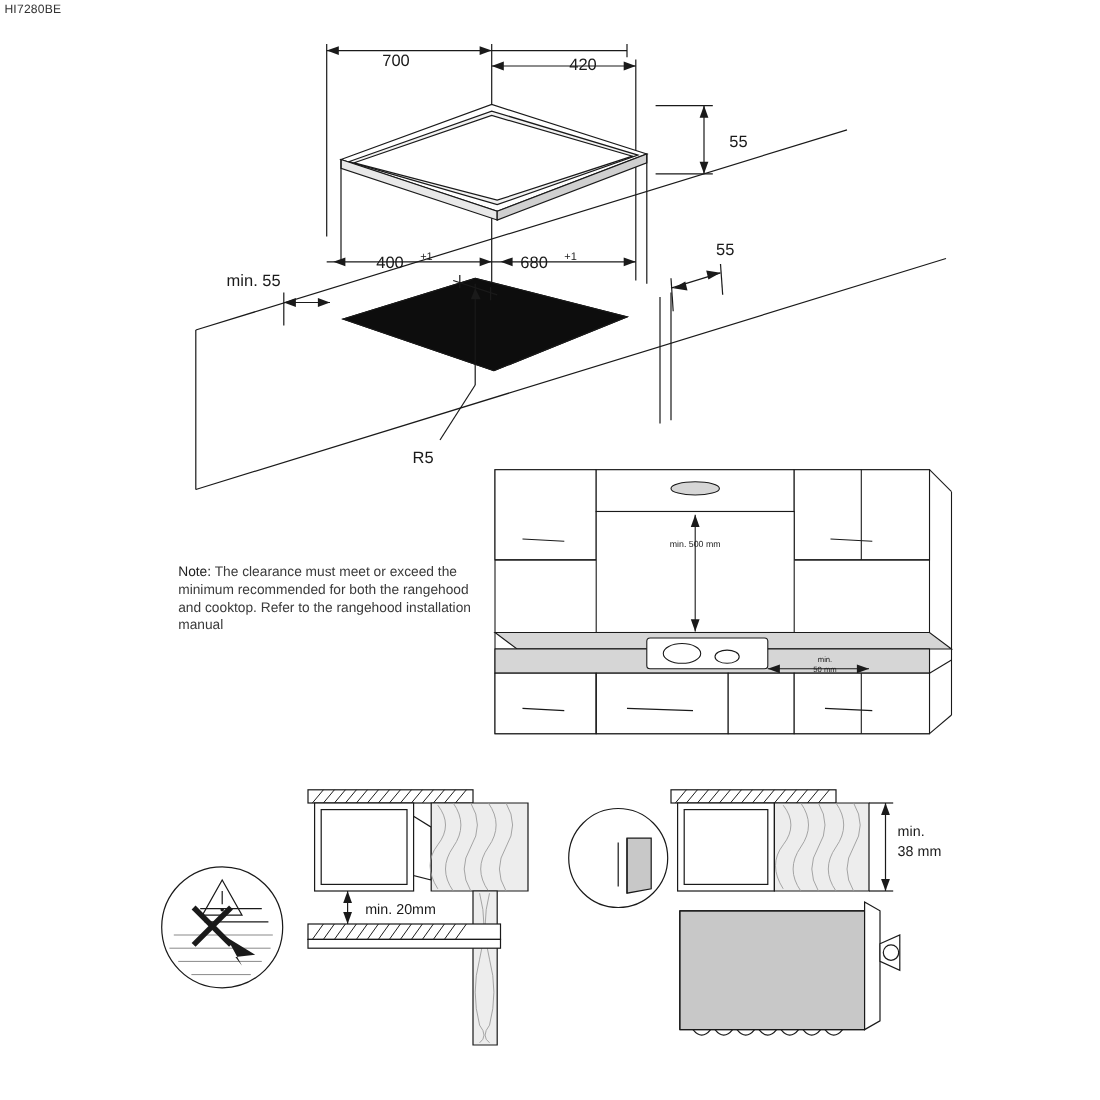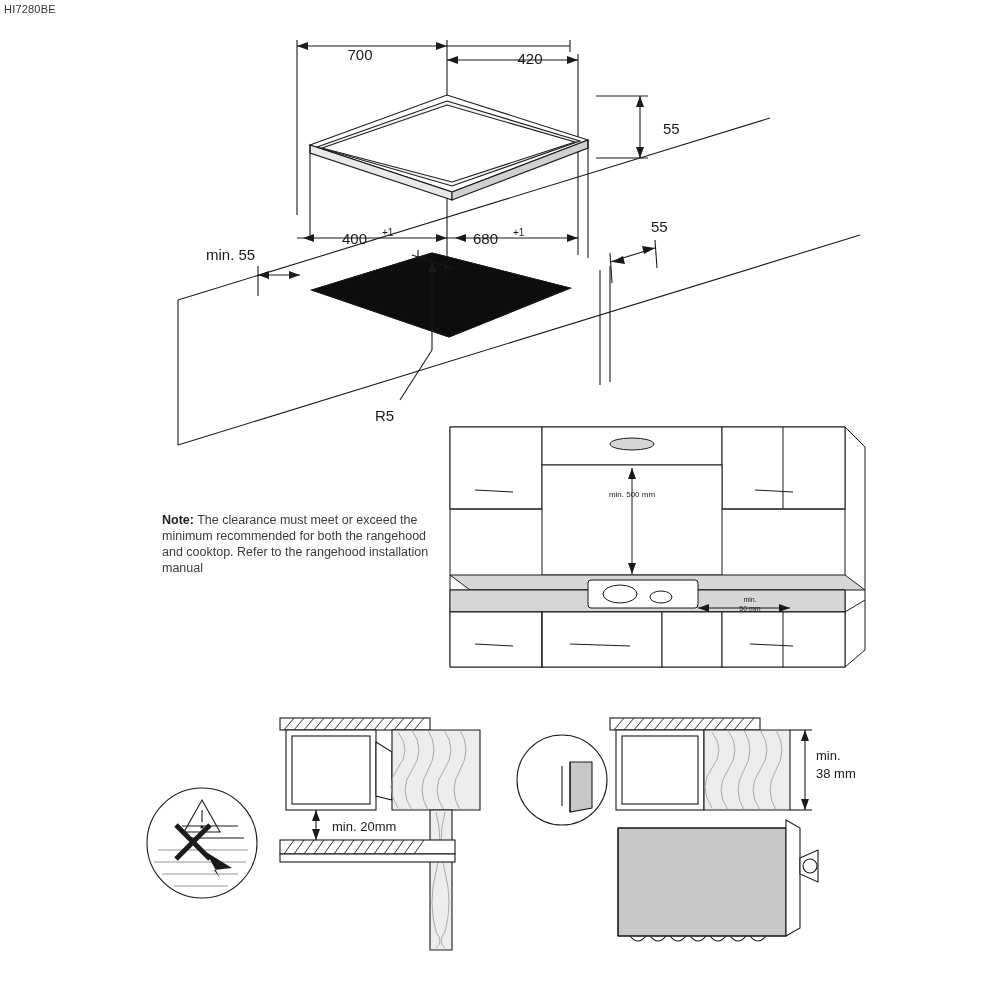--- a/index.html
+++ b/index.html
@@ -14,21 +14,21 @@
   .stage{position:absolute;left:0;top:0;width:1000px;height:1000px;}
   .model-code{
     position:absolute;left:4px;top:3px;
     font-size:11px;color:#333;letter-spacing:0.2px;
     white-space:nowrap;
   }
   .note-block{
     position:absolute;left:162px;top:512px;width:268px;
     font-size:12.5px;line-height:16px;color:#3a3a3a;
   }
-  .note-block b{font-weight:bold;color:#222;}
+  .note-block b{font-weight:normal;color:#222;}
   svg{position:absolute;left:0;top:0;}
   text{font-family:"Liberation Sans", sans-serif;fill:#1a1a1a;}
 </style>
 </head>
 <body>
 
 <div class="stage">
 
   <div class="model-code">HI7280BE</div>
 

